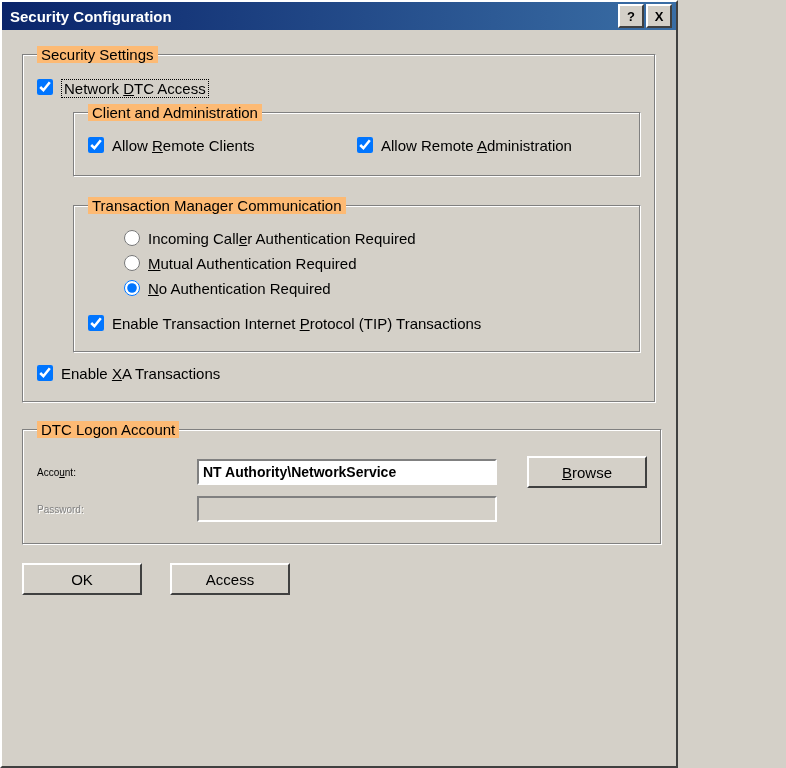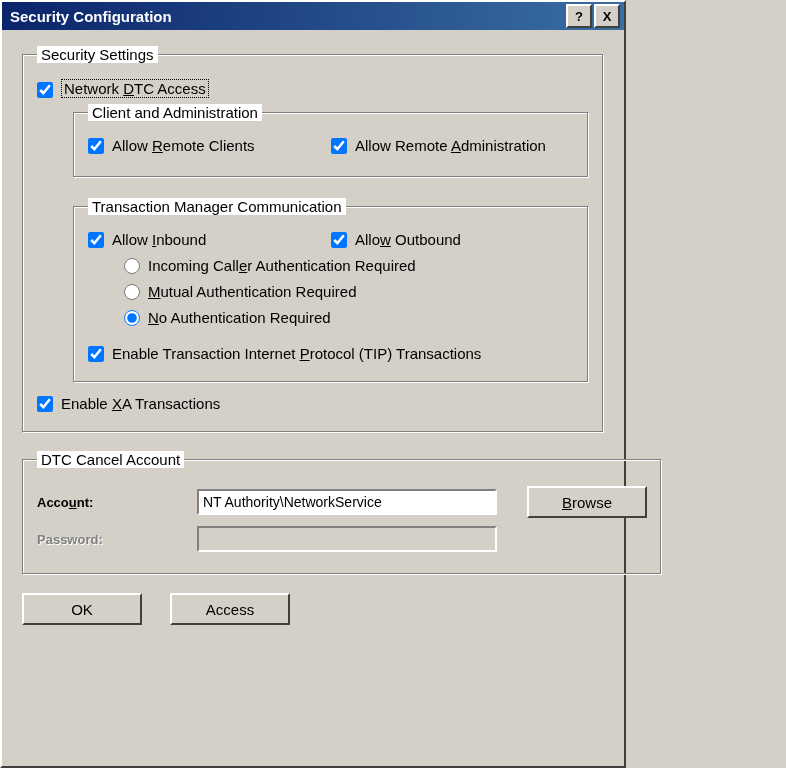--- a/index.html
+++ b/index.html
@@ -1,33 +1,33 @@
 <!DOCTYPE html>
 <html><head>
 <meta charset="utf-8">
 <style>
   html,body{margin:0;padding:0;width:786px;height:768px;background:#d4d0c8;font-family:Tahoma,"MS Sans Serif",Arial,sans-serif;font-size:14px;color:#000;}
-  .window{width:626px;height:768px;background:#d4d0c8;border:2px solid;border-color:#fff #404040 #404040 #fff;box-sizing:border-box;position:relative;}
+  .window{width:678px;height:768px;background:#d4d0c8;border:2px solid;border-color:#fff #404040 #404040 #fff;box-sizing:border-box;position:relative;}
   .titlebar{height:28px;background:linear-gradient(to right,#0a246a,#3a6ea5);color:#fff;display:flex;align-items:center;padding:0 4px 0 8px;font-weight:bold;font-size:15px;}
   .titlebar .title{flex:1;}
   .titlebar .tbtn{width:22px;height:20px;background:#d4d0c8;border:2px solid;border-color:#fff #404040 #404040 #fff;margin-left:2px;display:flex;align-items:center;justify-content:center;color:#000;font-weight:bold;font-size:13px;line-height:1;}
   .body{padding:16px 20px 14px 20px;}
   fieldset.groupbox{border:1px solid #808080;border-right-color:#fff;border-bottom-color:#fff;box-shadow:inset -1px -1px 0 #808080,inset 1px 1px 0 #fff;margin:0 0 18px 0;padding:10px 14px 14px 14px;position:relative;}
-  fieldset.groupbox>legend{padding:0 4px;background:#ffffff;font-size:15px;}
+  fieldset.groupbox>legend{padding:0 4px;background:#fdba74;font-size:15px;}
   .row{display:flex;align-items:center;margin:6px 0;}
   .col{flex:1;}
-  label.ck{display:inline-flex;align-items:flex-end;gap:8px;font-size:15px;cursor:default;}
+  label.ck{display:inline-flex;align-items:flex-start;gap:8px;font-size:15px;cursor:default;}
   input[type=checkbox],input[type=radio]{width:16px;height:16px;margin:0;}
   .indent{padding-left:36px;}
   .focusbox{border:1px dotted #000;padding:0 2px;}
   .small-gap{height:4px;}
   .acct-row{display:flex;align-items:center;margin:8px 0;}
-  .acct-label{width:160px;font-size:13px;font-weight:bold;}
+  .acct-label{width:160px;font-size:10px;}
   .acct-label.disabled{color:#808080;text-shadow:1px 1px 0 #fff;}
-  input.textfield{height:26px;box-sizing:border-box;border:2px solid;border-color:#808080 #fff #fff #808080;background:#fff;padding:2px 4px;font-size:14px;font-family:inherit;width:300px;}
+  input.textfield{height:26px;box-sizing:border-box;border:2px solid;border-color:#808080 #fff #fff #808080;background:#fff;padding:2px 4px;font-size:14px;font-family:inherit;width:300px;font-weight:bold;}
   input.textfield[disabled]{background:#d4d0c8;}
   .btn{min-width:120px;height:32px;background:#d4d0c8;border:2px solid;border-color:#fff #404040 #404040 #fff;font-size:15px;font-family:inherit;padding:0 26px;cursor:default;}
   .buttons{display:flex;gap:28px;margin-top:10px;}
   .u{text-decoration:underline;}
   .radio-col{margin:6px 0;}
 </style>
 </head>
 <body>
 
 <div class="window">
@@ -67,34 +67,20 @@
               <label class="ck">
                 <input type="checkbox" checked="" style="">
                 <span>Allow Remote <span class="u">A</span>dministration</span>
               </label>
             </div>
           </div>
         </fieldset>
 
         <fieldset class="groupbox" style="margin-bottom:0;margin-top:20px;">
           <legend>Transaction Manager Communication</legend>
-          <div class="row">
-            <div class="col">
-              <label class="ck">
-                <input type="checkbox" checked="" style="">
-                <span>Allow <span class="u">I</span>nbound</span>
-              </label>
-            </div>
-            <div class="col">
-              <label class="ck">
-                <input type="checkbox" checked="" style="">
-                <span>Allo<span class="u">w</span> Outbound</span>
-              </label>
-            </div>
-          </div>
 
           <div class="indent">
             <div class="radio-col">
               <label class="ck">
                 <input type="radio" name="auth" style="">
                 <span>Incoming Call<span class="u">e</span>r Authentication Required</span>
               </label>
             </div>
             <div class="radio-col">
               <label class="ck">
@@ -122,21 +108,21 @@
 
       <div class="row" style="margin-top:12px;">
         <label class="ck">
           <input type="checkbox" checked="" style="">
           <span>Enable <span class="u">X</span>A Transactions</span>
         </label>
       </div>
     </fieldset>
 
     <fieldset class="groupbox">
-      <legend>DTC Cancel Account</legend>
+      <legend>DTC Logon Account</legend>
 
       <div class="acct-row">
         <div class="acct-label">Acco<span class="u">u</span>nt:</div>
         <input class="textfield" type="text" value="NT Authority\NetworkService" style="">
         <div style="width:30px;"></div>
         <button class="btn"><span class="u">B</span>rowse</button>
       </div>
 
       <div class="acct-row">
         <div class="acct-label disabled">Password:</div>

